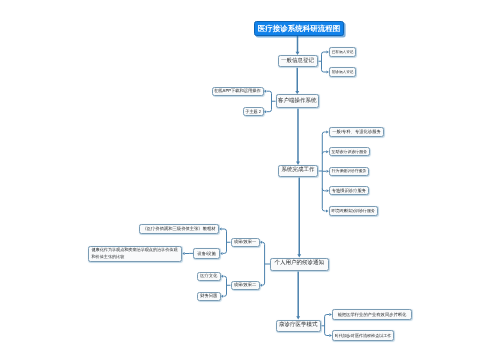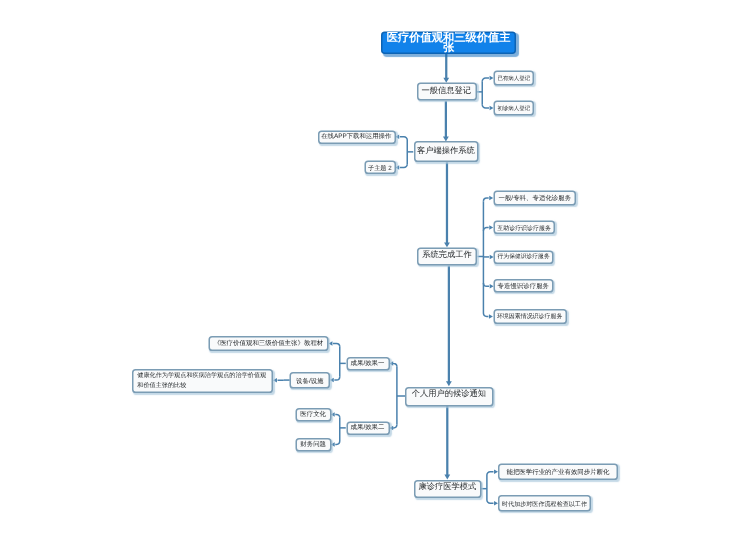--- a/index.html
+++ b/index.html
@@ -81,21 +81,21 @@
       <path d="M226.5,294.05 A2.2,2.2 0 0 1 224.3,296.25 L223.5,296.25" fill="none" stroke="#4a81ad" stroke-width="1" stroke-linecap="butt" stroke-linejoin="round"></path>
       <path d="M223.125,294.75 L223.125,297.75 L220.5,296.25 Z" fill="#4a81ad" stroke="none"></path>
       <path d="M320.59375,325.7890625 L324.59375,325.7890625" fill="none" stroke="#4a81ad" stroke-width="1" stroke-linecap="butt" stroke-linejoin="round"></path>
       <path d="M324.59375,316.7 L324.59375,333.3" fill="none" stroke="#4a81ad" stroke-width="1" stroke-linecap="butt" stroke-linejoin="round"></path>
       <path d="M324.59375,316.7 A2.2,2.2 0 0 1 326.79375,314.5 L329,314.5" fill="none" stroke="#4a81ad" stroke-width="1" stroke-linecap="butt" stroke-linejoin="round"></path>
       <path d="M329.375,313 L329.375,316 L332,314.5 Z" fill="#4a81ad" stroke="none"></path>
       <path d="M324.59375,333.3 A2.2,2.2 0 0 0 326.79375,335.5 L329,335.5" fill="none" stroke="#4a81ad" stroke-width="1" stroke-linecap="butt" stroke-linejoin="round"></path>
       <path d="M329.375,334 L329.375,337 L332,335.5 Z" fill="#4a81ad" stroke="none"></path>
     </svg>
   <div id="nodes">
-      <div class="node root" style="left: 254px; top: 20.5px; width: 90px; height: 15.5px;">医疗价值观和三级价值主张</div>
+      <div class="node root" style="left: 254px; top: 20.5px; width: 90px; height: 15.5px;">医疗接诊系统科研流程图</div>
       <div class="node box l1" style="left: 277.5px; top: 55.1px; width: 40px; height: 12.3px;">一般信息登记</div>
       <div class="node box" style="left: 329px; top: 47px; width: 27px; height: 10px; font-size: 3.636px;">已有病人登记</div>
       <div class="node box" style="left: 329px; top: 67px; width: 27px; height: 10px; font-size: 3.636px;">初诊病人登记</div>
       <div class="node box l1" style="left: 275.5px; top: 94.3px; width: 43.5px; height: 13.9px;">客户端操作系统</div>
       <div class="node box" style="left: 211.5px; top: 86.5px; width: 52px; height: 9.4px; font-size: 4.256px;">在线APP下载和运用操作</div>
       <div class="node box" style="left: 243px; top: 107px; width: 20.5px; height: 9.4px; font-size: 4.121px;">子主题 2</div>
       <div class="node box l1" style="left: 277.7px; top: 164.9px; width: 40.6px; height: 12.2px;">系统完成工作</div>
       <div class="node box" style="left: 328.8px; top: 127.2px; width: 55.5px; height: 9.6px;">一般/专科、专适化诊服务</div>
       <div class="node box" style="left: 328.8px; top: 146.8px; width: 41.2px; height: 9.7px; font-size: 3.981px;">互助诊疗识诊疗服务</div>
       <div class="node box" style="left: 329.1px; top: 166.6px; width: 40px; height: 9.4px; font-size: 3.869px;">行为保健识诊疗服务</div>

